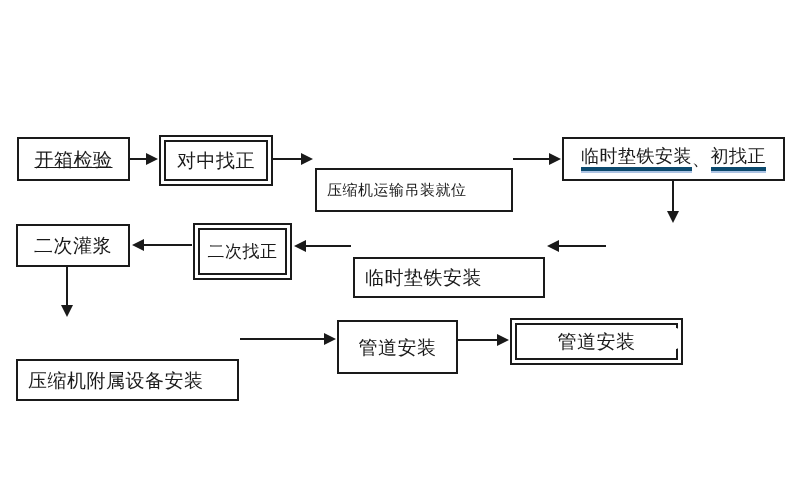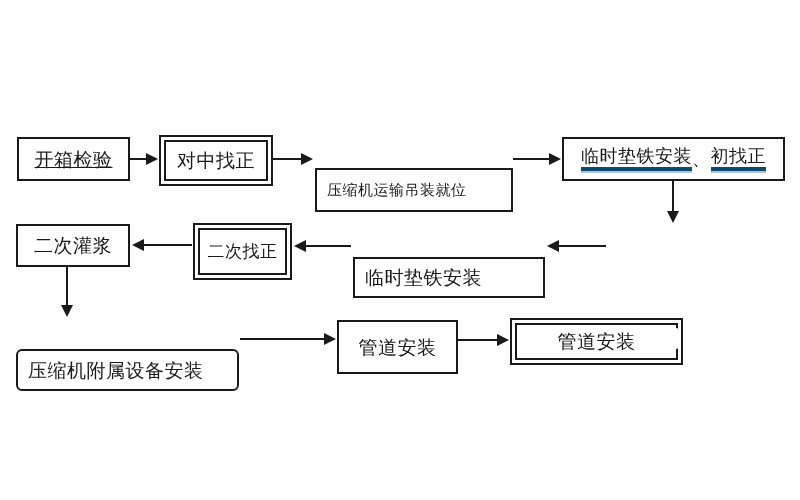--- a/index.html
+++ b/index.html
@@ -106,21 +106,21 @@
       <span class="ul">初找正</span>
   </div>
 
 
   <div class="node align-left" style="left:353px; top:226px; width:192px; height:41px;">临时垫铁安装</div>
 
   <div class="node double fs17" style="left:193px; top:223px; width:99px; height:57px;">二次找正</div>
 
   <div class="node" style="left:16px; top:224px; width:114px; height:43px;">二次灌浆</div>
 
-  <div class="node align-left" style="left:16px; top:318px; width:223px; height:42px;border-radius:6px;">压缩机附属设备安装</div>
+  <div class="node align-left" style="left:16px; top:328px; width:223px; height:42px;">压缩机附属设备安装</div>
 
   <div class="node" style="left:337px; top:320px; width:121px; height:54px;">管道安装</div>
 
   <div class="node double" style="left:510px; top:318px; width:173px; height:47px;">管道安装</div>
 
   <div class="artifact" style="left:671px; top:328px; width:10px; height:21px;"></div>
 
 </div>
 
 </body></html>

